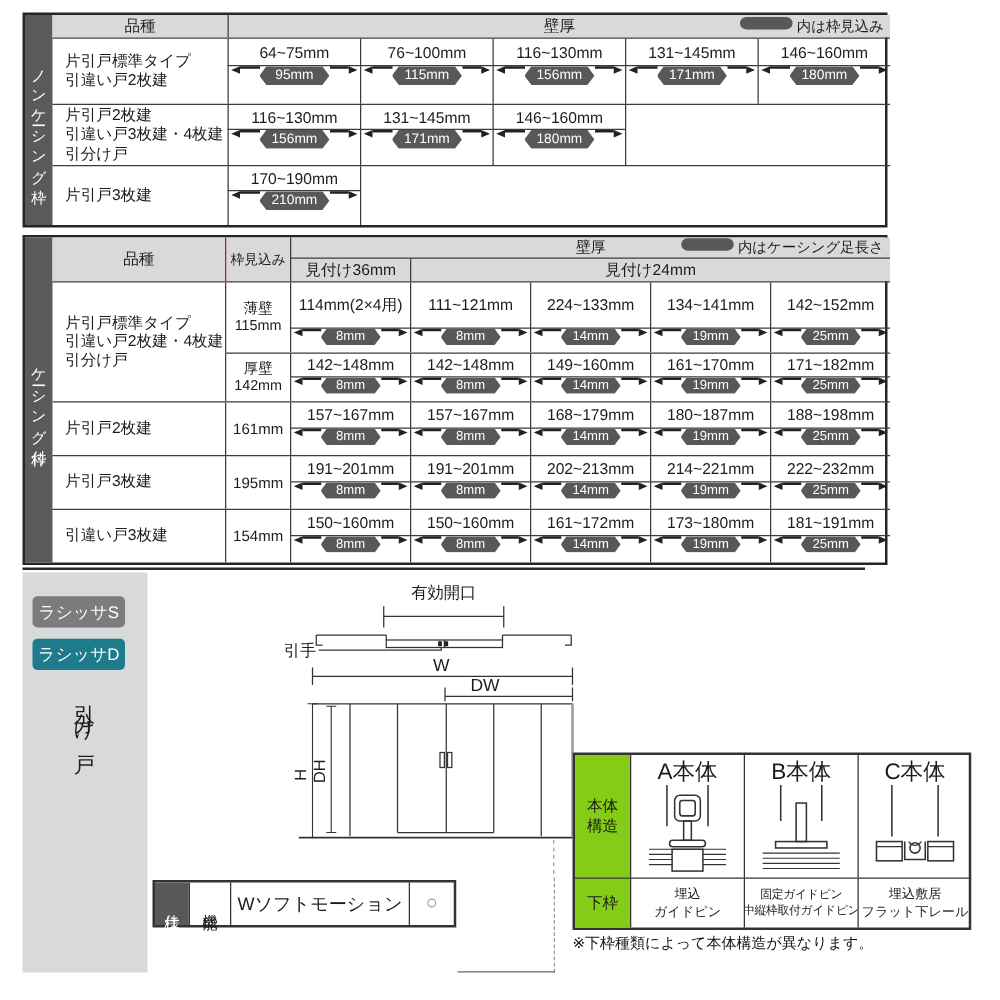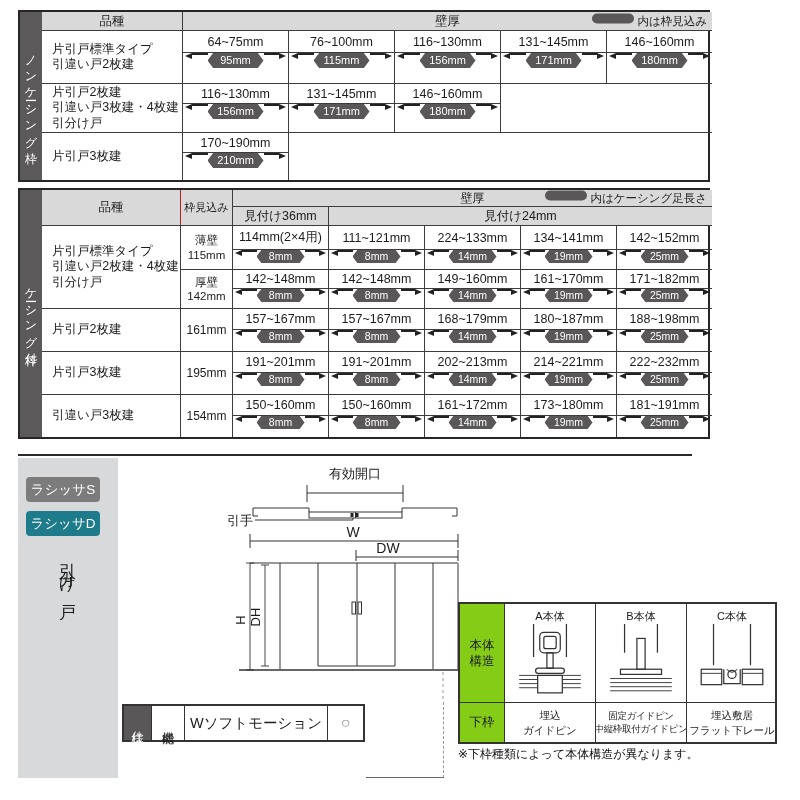--- a/index.html
+++ b/index.html
@@ -62,21 +62,21 @@
   .sp1{width:27px;background:#595757;color:#fff}
   .sp2{width:33px;border-left:1px solid #333}
   .sp3{flex:1;border-left:1px solid #333;font-size:14.5px}
   .sp4{width:36px;border-left:1px solid #333;color:#8f8f8f;font-size:16px}
   .vtext2{writing-mode:vertical-rl;text-orientation:upright;font-size:12px;letter-spacing:1px;line-height:1}
   .btable{left:458px;top:602px;width:319px;border:2px solid #333;display:grid;grid-template-columns:44px 91px 91px 91px;grid-template-rows:98px 40px;box-sizing:border-box;background:#fff}
   .bcell{box-sizing:border-box;display:flex;flex-direction:column;align-items:center;justify-content:center;overflow:hidden}
   .blab{background:#84cc16;font-size:12.5px;line-height:1.3}
   .bl{border-left:1px solid #333}
   .bt{border-top:1px solid #333}
-  .bhead{font-size:11px;line-height:1;margin:3px 0 0 0}
+  .bhead{font-size:18px;line-height:1;margin:3px 0 0 0}
   .bfoot{font-size:10.5px;line-height:1.35;text-align:center;white-space:nowrap}
   .bfootB{font-size:9.5px;letter-spacing:-0.3px}
   .note{left:458px;top:746px;font-size:12px;color:#111}
   .dashv{left:443px;top:702px;width:0;height:76px;border-left:1px dashed #999}
   .callh{left:366px;top:777px;width:78px;height:1px;background:#666}
   svg text{font-family:"Liberation Sans","DejaVu Sans",sans-serif}
 </style>
 </head>
 <body>
 
@@ -243,21 +243,21 @@
         <span>引違い戸2枚建・4枚建</span>
         <span>引分け戸</span>
       </div>
       <div class="subcol">
         <div class="subrow">
           <div class="dep">
             <span class="sm">薄壁</span>
             <span class="sm">115mm</span>
           </div>
           <div class="colwrap" style="width:480px">
-            <div class="rrow" style="height:24px">
+            <div class="rrow" style="height:37px">
                 <div class="rc">114mm(2×4用)</div>
                 <div class="rc">111~121mm</div>
                 <div class="rc">224~133mm</div>
                 <div class="rc">134~141mm</div>
                 <div class="rc">142~152mm</div>
               </div>
             <div class="arow" style="height:19px">
                 <div class="ac">
                   <span class="ah ahl"></span>
                   <span class="al"></span>

